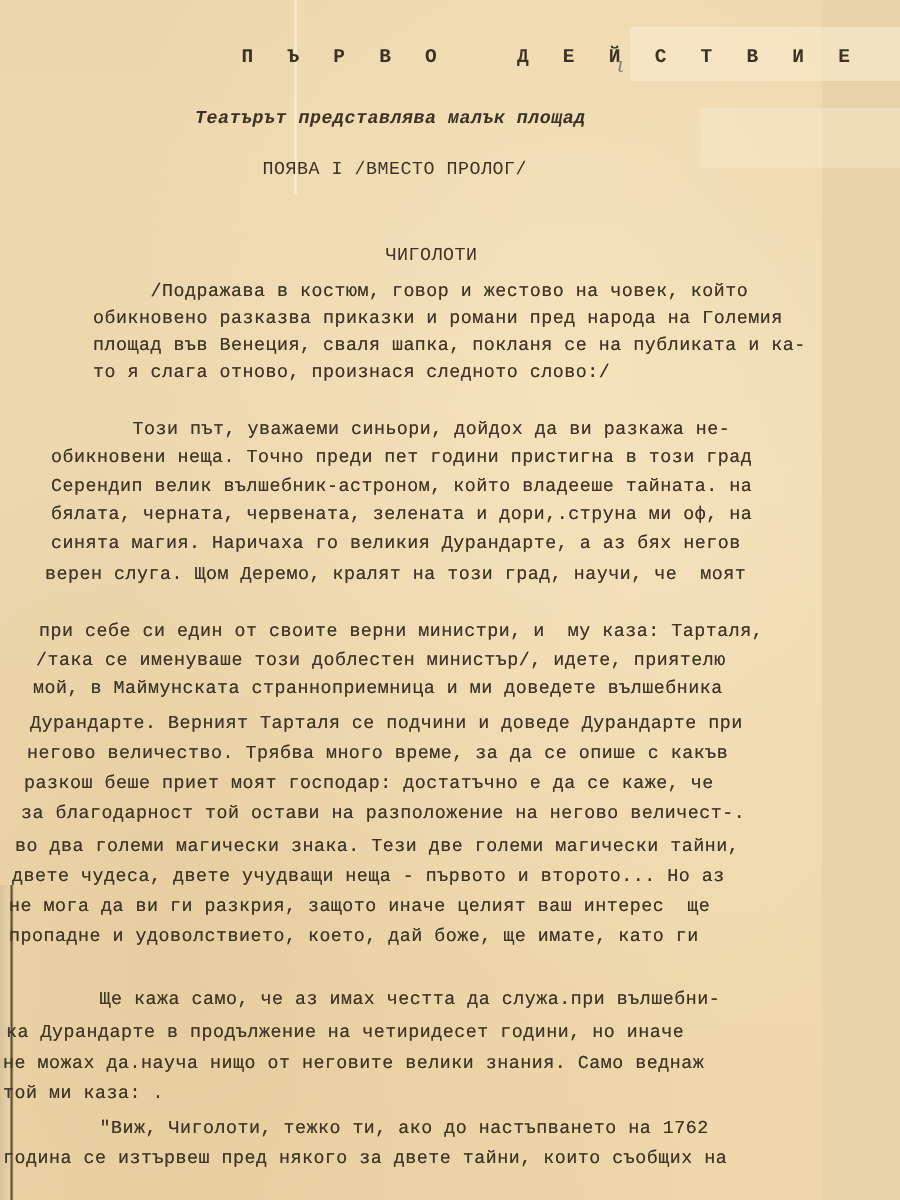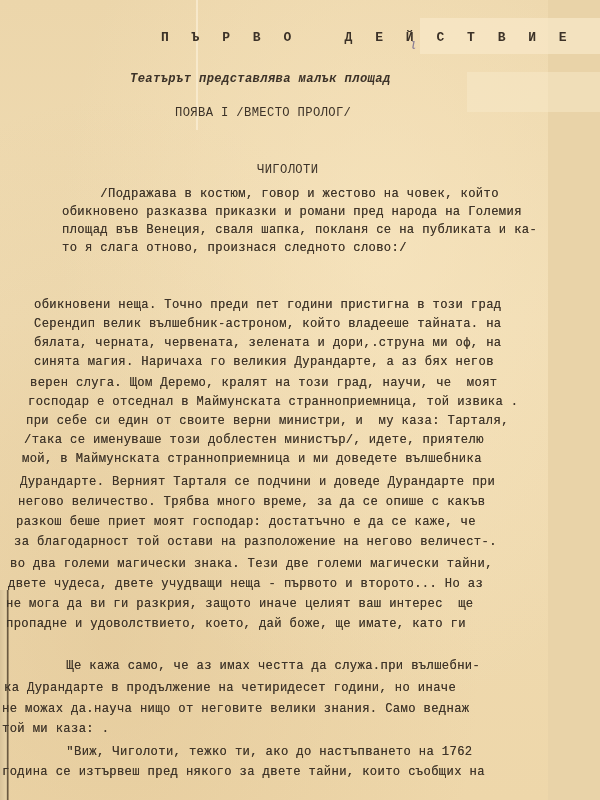--- a/index.html
+++ b/index.html
@@ -94,26 +94,26 @@
   <div class="handmark">ι</div>
   <div class="subtitle" style="left:130px; top:72px; font-weight:bold;font-style:italic;">Театърът представлява малък площад</div>
   <div class="scene" style="left:175px; top:106px;">ПОЯВА I /ВМЕСТО ПРОЛОГ/</div>
   <div class="speaker" style="left:257px; top:163px;">ЧИГОЛОТИ</div>
 
   <div class="line" style="left:62px;  top:186px;">     /Подражава в костюм, говор и жестово на човек, който</div>
   <div class="line" style="left:62px;  top:204px;">обикновено разказва приказки и романи пред народа на Големия</div>
   <div class="line" style="left:62px;  top:222px;">площад във Венеция, сваля шапка, покланя се на публиката и ка-</div>
   <div class="line" style="left:62px;  top:240px;text-align:right;">то я слага отново, произнася следното слово:/</div>
 
+  <div class="line" style="left:50px;  top:278px;">     Този път, уважаеми синьори, дойдох да ви разкажа не-</div>
   <div class="line" style="left:34px;  top:297px;">обикновени неща. Точно преди пет години пристигна в този град</div>
   <div class="line" style="left:34px;  top:316px;">Серендип велик вълшебник-астроном, който владееше тайната. на</div>
   <div class="line" style="left:34px;  top:335px;">бялата, черната, червената, зелената и дори,.струна ми оф, на</div>
   <div class="line" style="left:34px;  top:354px;">синята магия. Наричаха го великия Дурандарте, а аз бях негов</div>
   <div class="line" style="left:30px;  top:375px;">верен слуга. Щом Деремо, кралят на този град, научи, че  моят</div>
-  <div class="line" style="left:28px;  top:394px;">господар е отседнал в Маймунската странноприемница, той извика .</div>
   <div class="line" style="left:26px;  top:413px;">при себе си един от своите верни министри, и  му каза: Тарталя,</div>
   <div class="line" style="left:22px;  top:451px;">мой, в Маймунската странноприемница и ми доведете вълшебника</div>
   <div class="line" style="left:24px;  top:432px;">/така се именуваше този доблестен министър/, идете, приятелю</div>
   <div class="line" style="left:20px;  top:474px;">Дурандарте. Верният Тарталя се подчини и доведе Дурандарте при</div>
   <div class="line" style="left:18px;  top:494px;">негово величество. Трябва много време, за да се опише с какъв</div>
   <div class="line" style="left:16px;  top:514px;">разкош беше приет моят господар: достатъчно е да се каже, че</div>
   <div class="line" style="left:14px;  top:534px;">за благодарност той остави на разположение на негово величест-.</div>
   <div class="line" style="left:10px;  top:556px;">во два големи магически знака. Тези две големи магически тайни,</div>
   <div class="line" style="left:8px;   top:576px;">двете чудеса, двете учудващи неща - първото и второто... Но аз</div>
   <div class="line" style="left:6px;   top:596px;">не мога да ви ги разкрия, защото иначе целият ваш интерес  ще</div>

